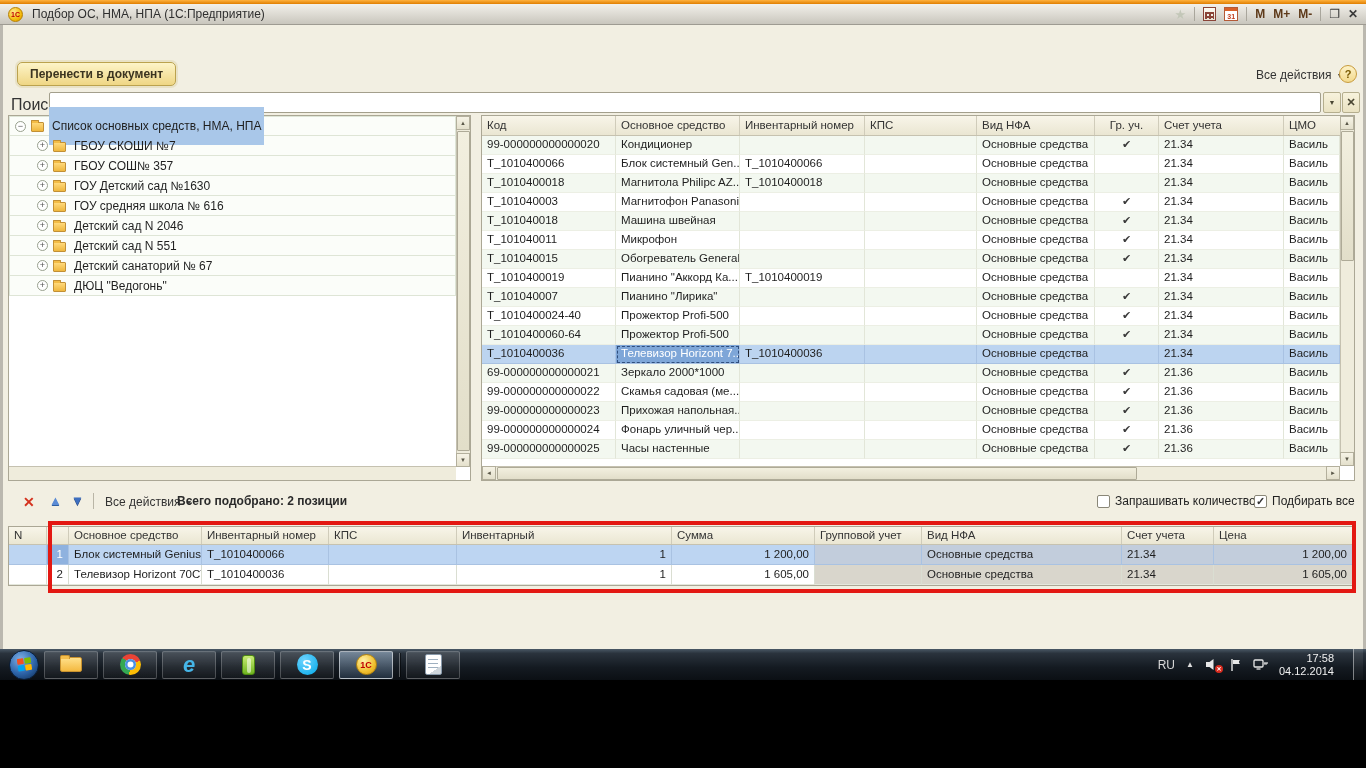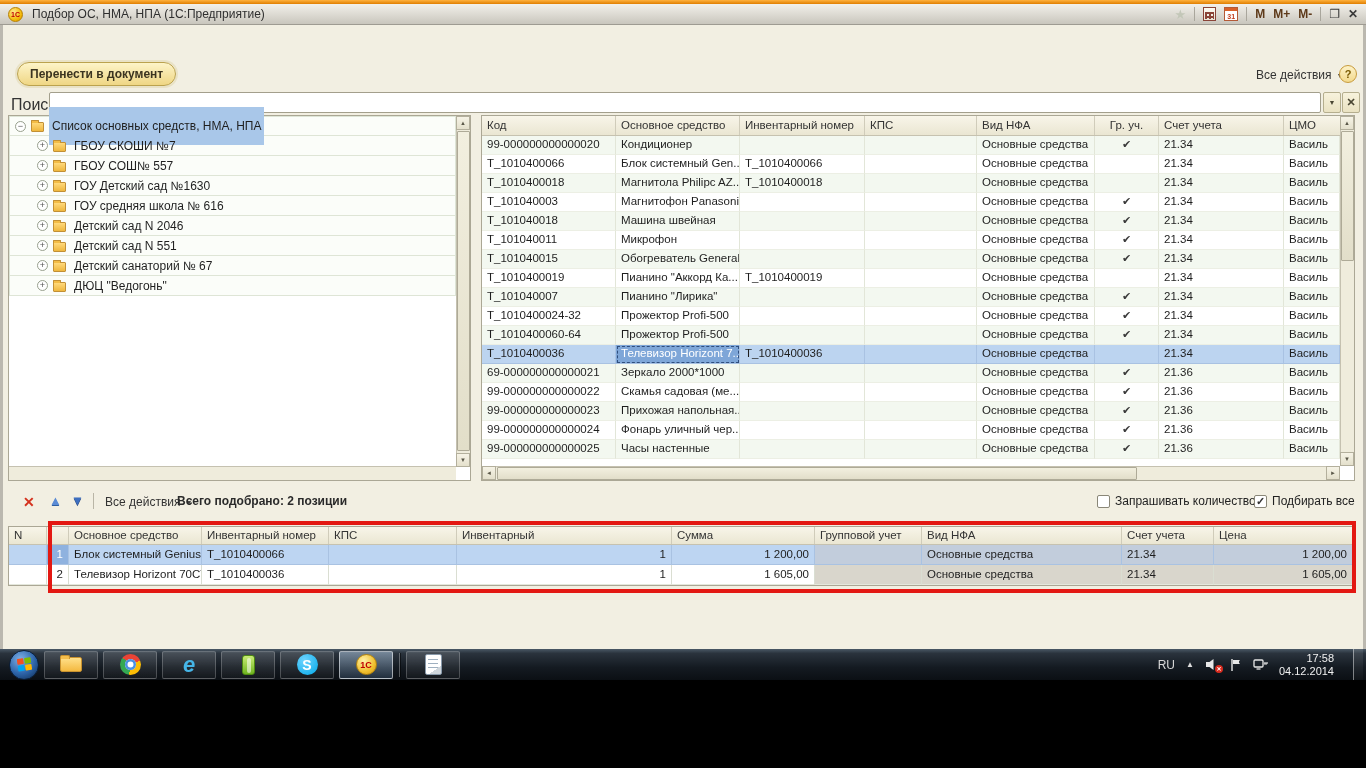--- a/index.html
+++ b/index.html
@@ -16,21 +16,21 @@
 .wc-star{color:#C3C7B8;font-size:13px}
 .wc-calc{width:13px;height:14px;background:linear-gradient(#FDFBF3,#E8E4D6);border:1px solid #8A4438;position:relative}
 .wc-calc::after{content:"";position:absolute;left:1px;top:4px;right:1px;bottom:1px;background:repeating-linear-gradient(90deg,#8A4438 0 2px,transparent 2px 4px),repeating-linear-gradient(#8A4438 0 2px,transparent 2px 4px)}
 .wc-cal{width:14px;height:14px;background:#FFF;border:1px solid #B45A36;position:relative;font-size:7px;color:#C23A18;font-weight:bold;display:flex;align-items:flex-end;justify-content:center}
 .wc-cal::before{content:"";position:absolute;left:0;top:0;right:0;height:3px;background:#D8602A}
 .wc-m{font-size:12px;font-weight:bold;color:#5E3A1A}
 .wc-restore{font-size:12px;color:#3A3A3A}
 .wc-close{font-size:12px;font-weight:bold;color:#3A3A3A}
 .window{position:absolute;left:0;top:25px;width:1366px;height:712px;background:#F2EFE2;border-left:3px solid #BBB8AF;border-right:3px solid #BBB8AF}
 .page-title{position:absolute;left:16px;top:7px;font-size:18px;font-weight:bold;color:#A96E00}
-.btn-transfer{position:absolute;left:14px;top:37px;height:24px;padding:0 12px;background:linear-gradient(#FDF4C8,#EFD684);border:1px solid #BBA24E;border-radius:12px;box-shadow:0 0 0 2px #E9E2C6;font-size:12px;font-weight:bold;color:#3B3420;display:flex;align-items:center}
+.btn-transfer{position:absolute;left:14px;top:37px;height:24px;padding:0 12px;background:linear-gradient(#FDF4C8,#EFD684);border:1px solid #BBA24E;border-radius:5px;box-shadow:0 0 0 2px #E9E2C6;font-size:12px;font-weight:bold;color:#3B3420;display:flex;align-items:center}
 .all-actions{display:flex;align-items:center;gap:5px;font-size:12px;color:#333}
 .all-actions .dd{font-size:7px;color:#444}
 .top-actions{position:absolute;left:1253px;top:43px}
 .help-btn{position:absolute;left:1336px;top:40px;width:18px;height:18px;border-radius:50%;background:linear-gradient(#FDF2C8,#F3D98C);border:1px solid #C89B3C;color:#7A5A00;font-weight:bold;font-size:11px;display:flex;align-items:center;justify-content:center}
 .search-label{position:absolute;left:8px;top:71px;font-size:16px;color:#333}
 .search-input{position:absolute;left:46px;top:67px;width:1272px;height:21px;background:#FFF;border:1px solid #A39F8C;border-radius:2px}
 .mini-btn{position:absolute;top:67px;width:18px;height:21px;background:linear-gradient(#F7F2DC,#EAE2C2);border:1px solid #B5AE8E;border-radius:2px;display:flex;align-items:center;justify-content:center;color:#4A4632}
 .search-drop{left:1320px;font-size:7px}
 .search-clear{left:1339px;font-size:11px;font-weight:bold}
 
@@ -163,21 +163,21 @@
             <span class="tree-label">Список основных средств, НМА, НПА</span>
           </div>
           <div class="tree-row child">
             <span class="expander">+</span>
             <span class="folder-icon"></span>
             <span class="tree-label">ГБОУ СКОШИ №7</span>
           </div>
           <div class="tree-row child">
             <span class="expander">+</span>
             <span class="folder-icon"></span>
-            <span class="tree-label">ГБОУ СОШ№ 557</span>
+            <span class="tree-label">ГБОУ СОШ№ 357</span>
           </div>
           <div class="tree-row child">
             <span class="expander">+</span>
             <span class="folder-icon"></span>
             <span class="tree-label">ГОУ Детский сад №1630</span>
           </div>
           <div class="tree-row child">
             <span class="expander">+</span>
             <span class="folder-icon"></span>
             <span class="tree-label">ГОУ средняя школа № 616</span>
@@ -307,21 +307,21 @@
             <div class="ac w0">Т_101040007</div>
             <div class="ac w1">Пианино "Лирика"</div>
             <div class="ac w2"></div>
             <div class="ac w3"></div>
             <div class="ac w4">Основные средства</div>
             <div class="ac w5 ctr chk">✔</div>
             <div class="ac w6">21.34</div>
             <div class="ac w7">Василь</div>
           </div>
           <div class="ar">
-            <div class="ac w0">Т_1010400024-32</div>
+            <div class="ac w0">Т_1010400024-40</div>
             <div class="ac w1">Прожектор Profi-500</div>
             <div class="ac w2"></div>
             <div class="ac w3"></div>
             <div class="ac w4">Основные средства</div>
             <div class="ac w5 ctr chk">✔</div>
             <div class="ac w6">21.34</div>
             <div class="ac w7">Василь</div>
           </div>
           <div class="ar alt">
             <div class="ac w0">Т_1010400060-64</div>

